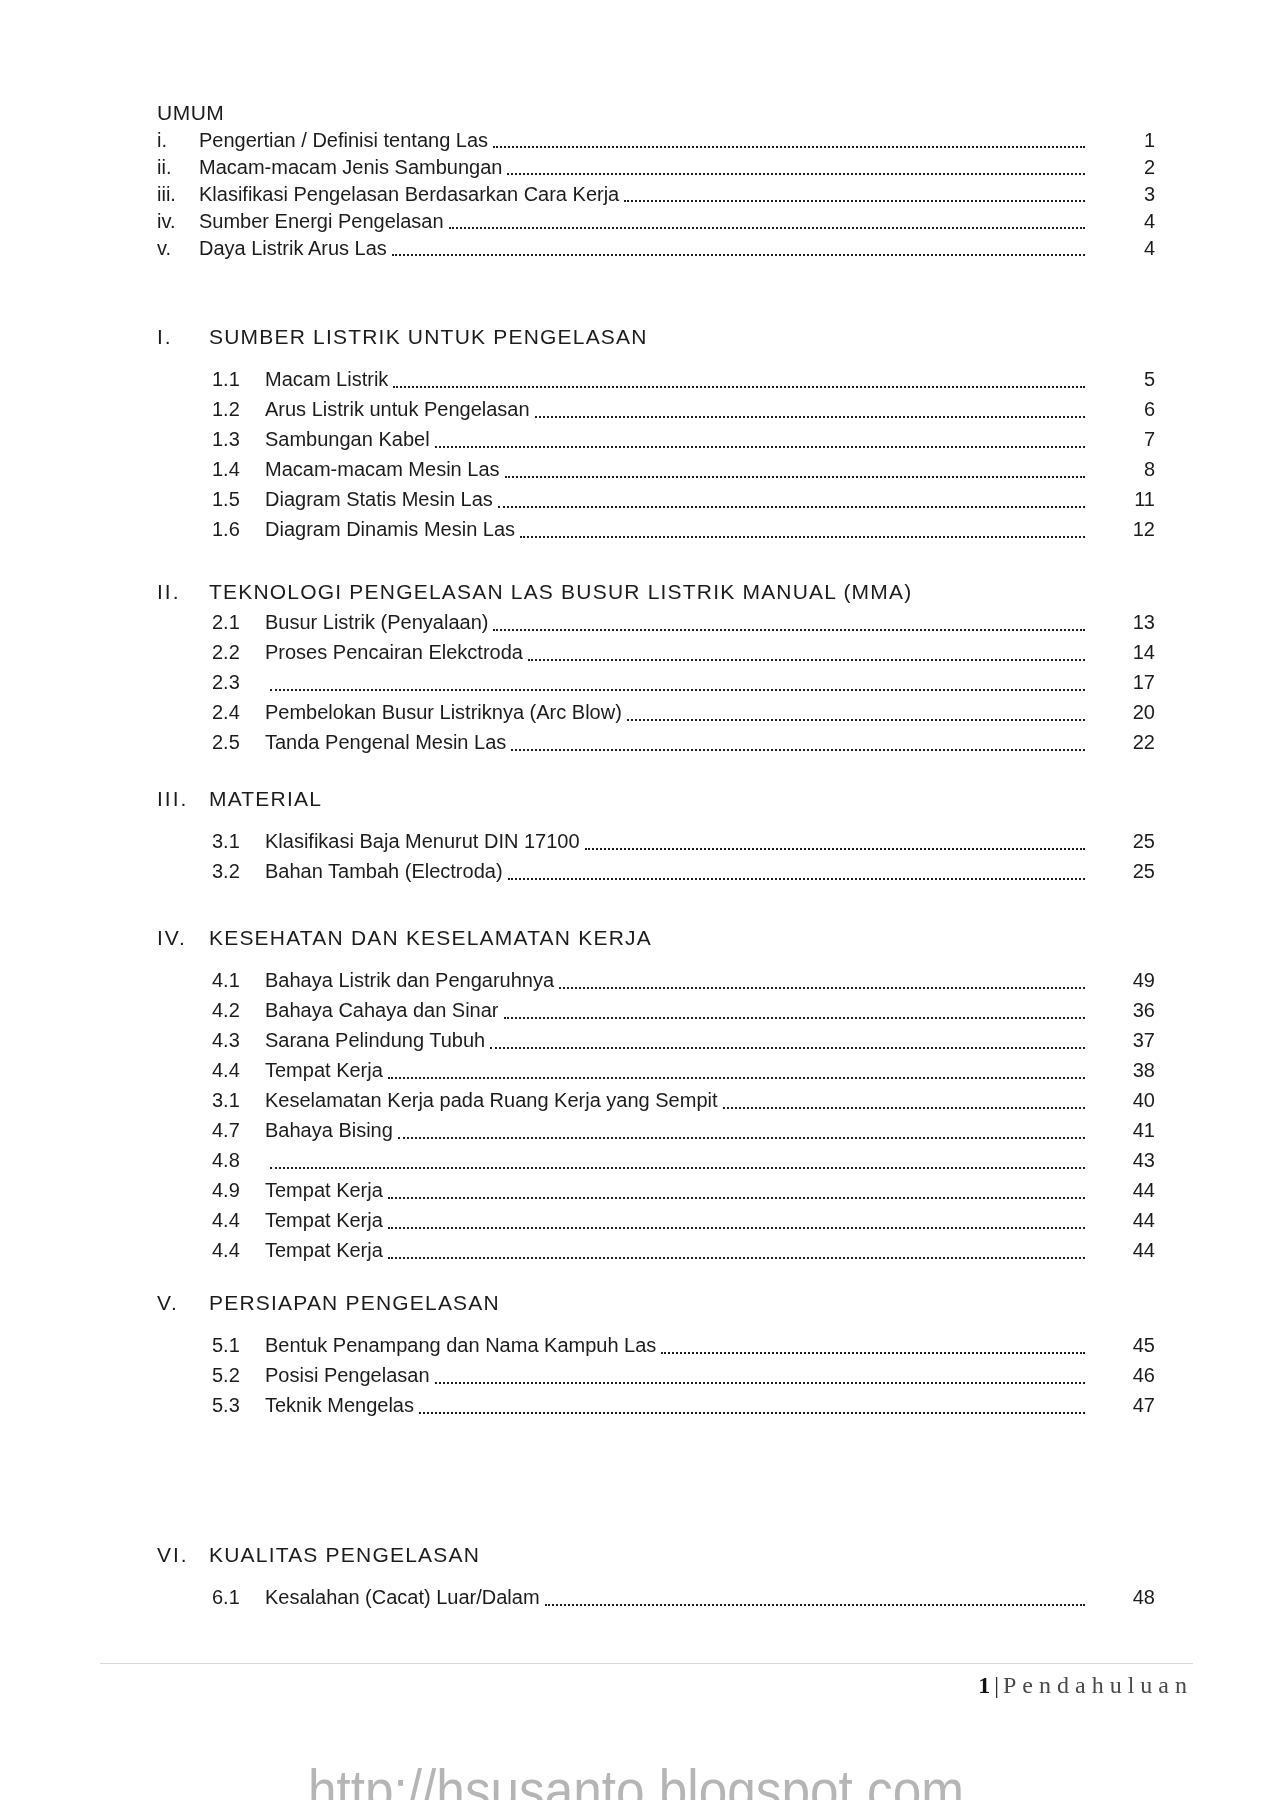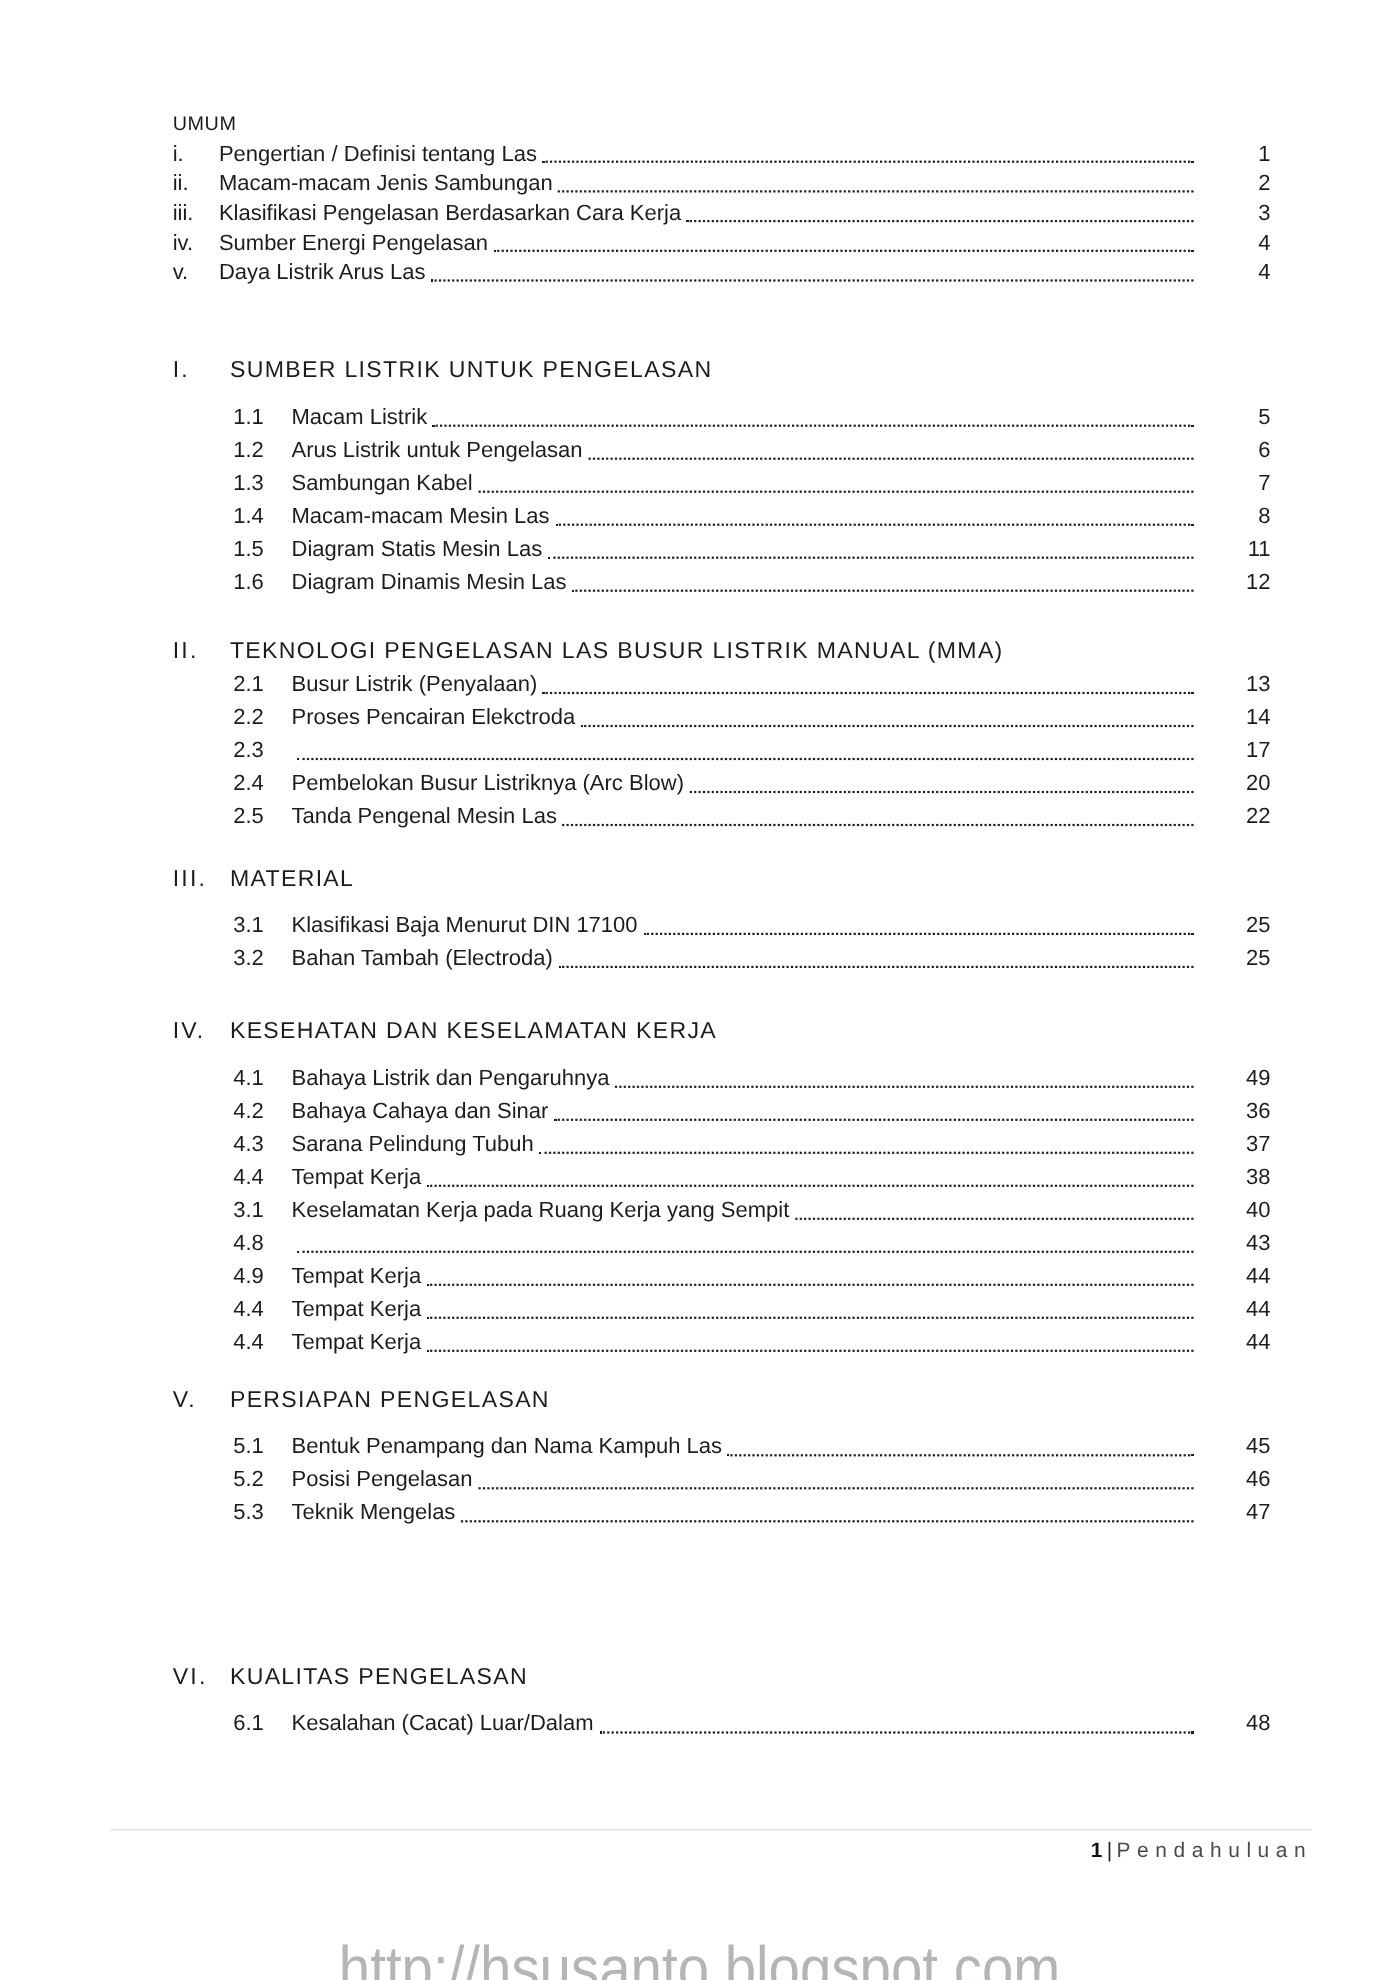--- a/index.html
+++ b/index.html
@@ -12,21 +12,21 @@
     font-family:"Liberation Sans", sans-serif;
     color:#1c1c1c;
   }
   .toc{
     position:absolute;
     left:157px;
     top:100px;
     width:998px; 
   }
   .pre-title{
-    font-size:18px;
+    font-size:21px;
     line-height:25px;
     margin-bottom:2px;
     letter-spacing:0.5px;
   }
   .row{
     display:flex;
     align-items:baseline;
     font-size:20px;
     line-height:30px;
     white-space:nowrap;
@@ -72,23 +72,24 @@
     position:absolute;
     left:100px;
     right:79px;
     top:1663px;
     border-top:1.5px solid #dadada;
   }
   .footer-text{
     position:absolute;
     top:1672px;
     right:79px;
-    font-size:19px;
+    font-size:24px;
     color:#3e3e3e;
     white-space:nowrap;
+    font-family:Liberation Serif, serif;
   }
   .footer-text .fpage{font-weight:bold;color:#111;letter-spacing:2px;}
   .footer-text .fsep{color:#222;margin:0 4px 0 2px;font-weight:300;}
   .footer-text .fsection{letter-spacing:6px;color:#4a4a4a;}
   .watermark{
     position:absolute;
     top:1757px;
     left:0;
     width:100%;
     text-align:center;
@@ -272,20 +273,26 @@
               <span class="leader"></span>
               <span class="pagenum">38</span>
             </div>
             <div class="row item">
               <span class="rnum">3.1</span>
               <span class="rtitle">Keselamatan Kerja pada Ruang Kerja yang Sempit</span>
               <span class="leader"></span>
               <span class="pagenum">40</span>
             </div>
             <div class="row item">
+              <span class="rnum">4.7</span>
+              <span class="rtitle">Bahaya Bising</span>
+              <span class="leader"></span>
+              <span class="pagenum">41</span>
+            </div>
+            <div class="row item">
               <span class="rnum">4.8</span>
               <span class="leader"></span>
               <span class="pagenum">43</span>
             </div>
             <div class="row item">
               <span class="rnum">4.9</span>
               <span class="rtitle">Tempat Kerja</span>
               <span class="leader"></span>
               <span class="pagenum">44</span>
             </div>

